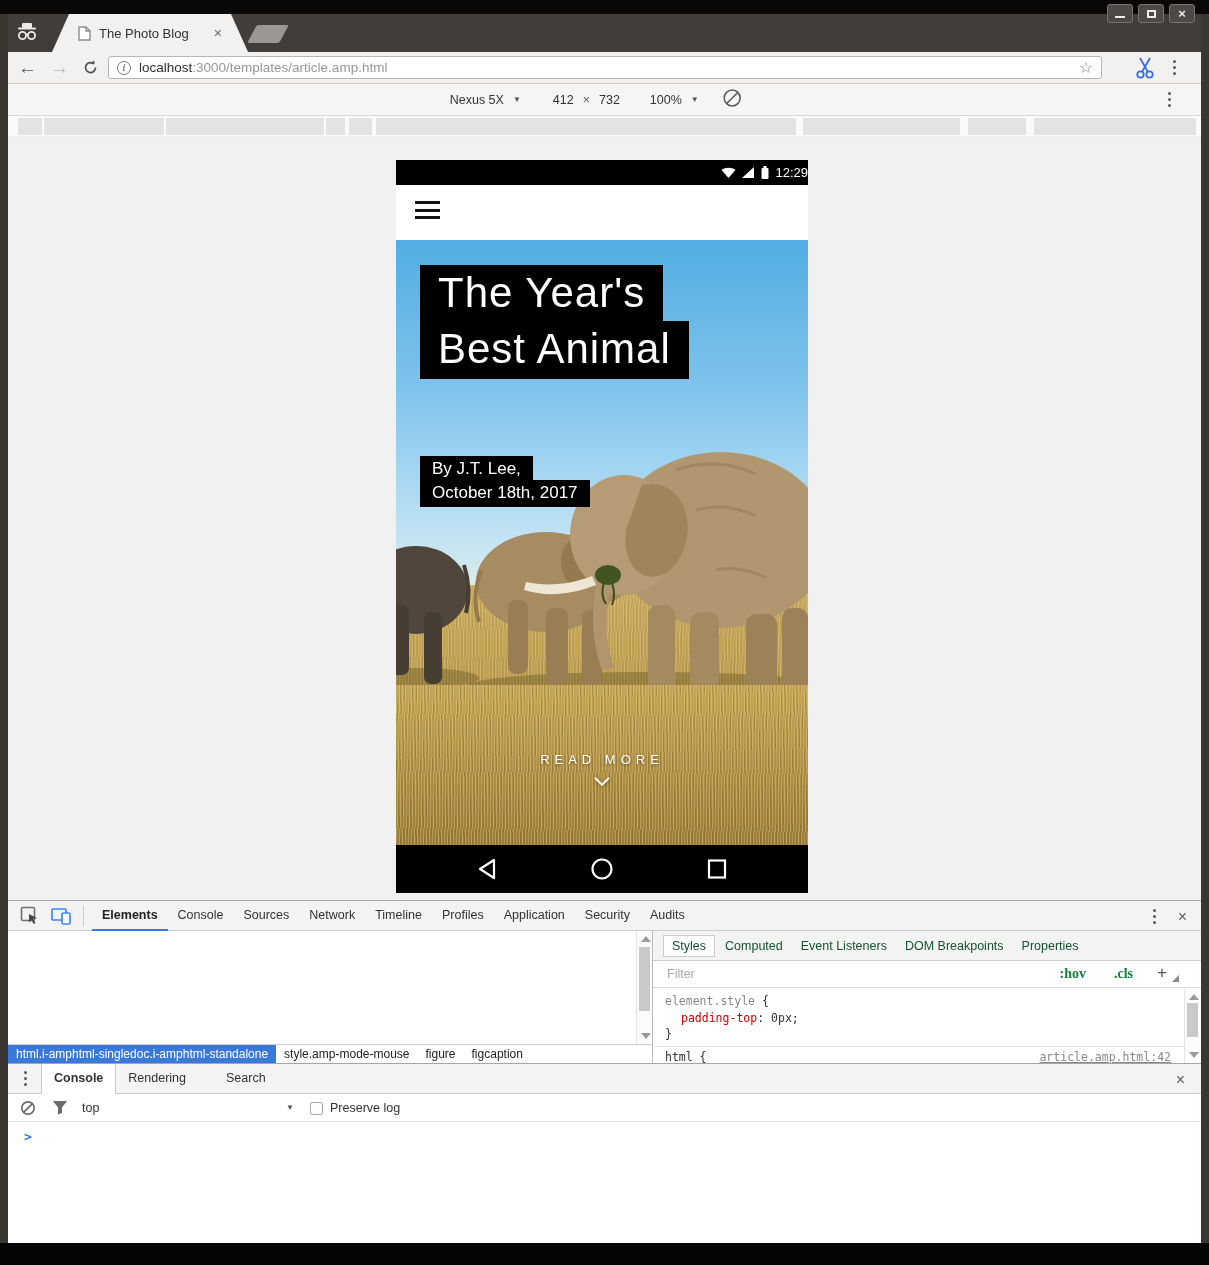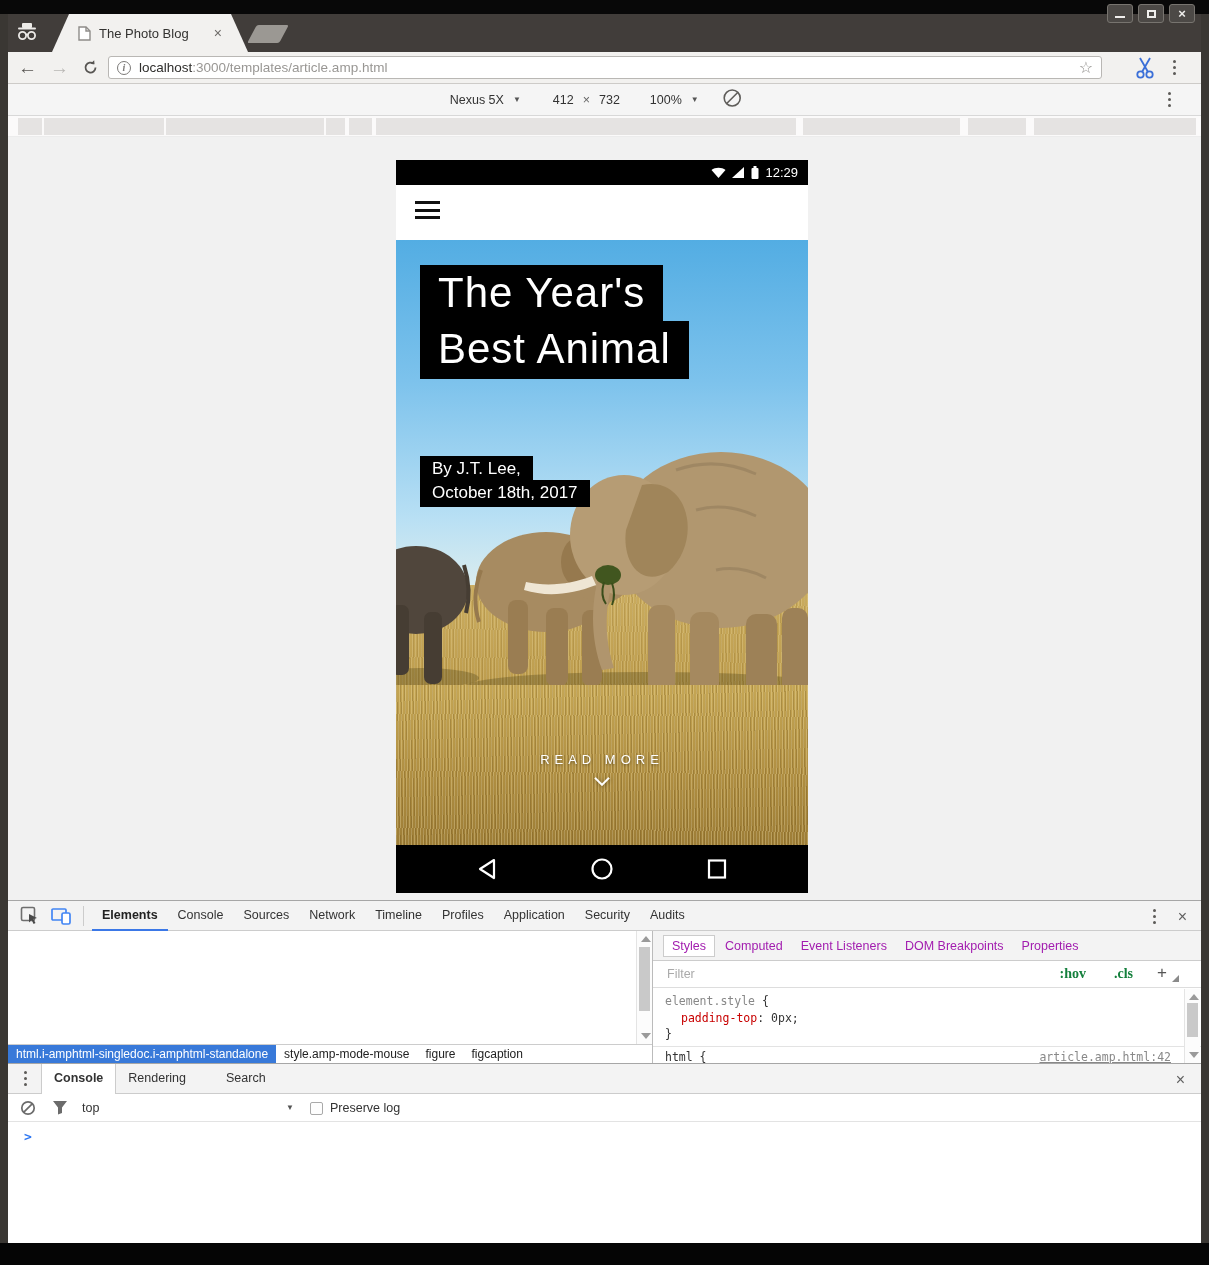--- a/index.html
+++ b/index.html
@@ -64,21 +64,21 @@
   
   .mediabar { position:absolute; left:8px; top:116px; width:1193px; height:21px; background:#fbfafa;
               border-bottom:1px solid #ececec; }
   .mq-seg { position:absolute; top:2px; height:17px; background:#e5e3e2; }
 
   
   .page { position:absolute; left:8px; top:137px; width:1193px; height:763px; background:#f1f1f1; }
 
   .phone { position:absolute; left:388px; top:23px; width:412px; height:733px; background:#fff; }
   .p-status { position:absolute; left:0; top:0; width:412px; height:25px; background:#000;
-              display:flex; align-items:center; justify-content:flex-end; gap:6px; padding-right:10px; }
+              display:flex; align-items:center; justify-content:flex-end; gap:6px; padding-right:0; }
   .p-time { color:#fff; font-size:13px; }
   .p-header { position:absolute; left:0; top:25px; width:412px; height:55px; background:#fff; }
   .hamburger { position:absolute; left:19px; top:16px; width:25px; }
   .hamburger i { display:block; height:3px; background:#111; margin-bottom:4.5px; }
 
   .hero { position:absolute; left:0; top:80px; width:412px; height:605px; overflow:hidden; background:#7cc4ec; }
   .sky { position:absolute; left:0; top:0; width:412px; height:350px;
          background:linear-gradient(#53ade3 0%, #7cc2ec 40%, #b9e0f4 80%, #dcedee 100%); }
   .grass-back { position:absolute; left:0; top:345px; width:412px; height:260px;
       background:
@@ -133,21 +133,21 @@
 
   .dt-crumbs { position:absolute; left:8px; top:1044px; width:644px; height:19px; background:#fff;
                border-top:1px solid #ccc; display:flex; align-items:stretch; font-size:12px; }
   .crumb { padding:2px 8px 0; color:#222; white-space:nowrap; }
   .crumb.selected { background:#3879d9; color:#fff; }
 
   .dt-divider { position:absolute; left:652px; top:931px; width:1px; height:132px; background:#bbb; }
 
   .dt-right { position:absolute; left:653px; top:931px; width:548px; height:132px; background:#fff; }
   .sb-tabs { height:30px; background:#f3f3f3; border-bottom:1px solid #ccc; display:flex;
-             align-items:center; font-size:12.5px; color:#a21caf; padding-left:10px; gap:2px; }
+             align-items:center; font-size:12.5px; color:#14532d; padding-left:10px; gap:2px; }
   .sb-tab { padding:3px 8px; white-space:nowrap; }
   .sb-tab.selected { background:#fff; border:1px solid #ccc; }
   .filter-row { position:relative; height:27px; border-bottom:1px solid #ddd; }
   .filter-ph { position:absolute; left:14px; top:6px; color:#aaa; font-size:12.5px; }
   .toggle { position:absolute; top:5px; font-family:Liberation Serif, serif; font-size:14px; color:#15803d; font-weight:bold; }
   .tg-hov { right:115px; } .tg-cls { right:68px; }
   .add-rule { position:absolute; right:34px; top:2px; font-size:17px; color:#555; }
   .corner { position:absolute; right:22px; top:14px; width:0; height:0;
             border-left:7px solid transparent; border-bottom:7px solid #8a8a8a; }
   .rules { font-family:"DejaVu Sans Mono","Liberation Mono",monospace; font-size:11.5px; line-height:16.5px;

